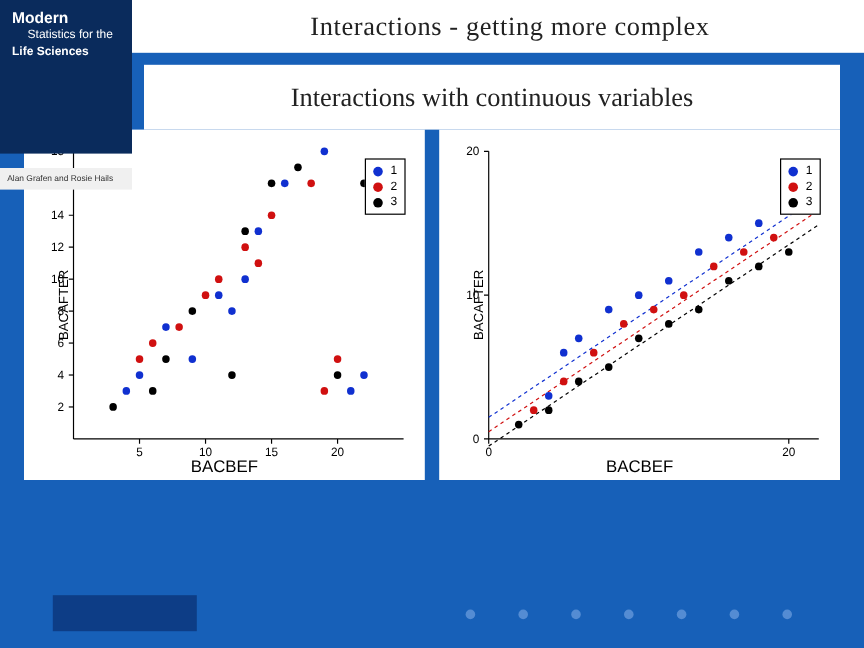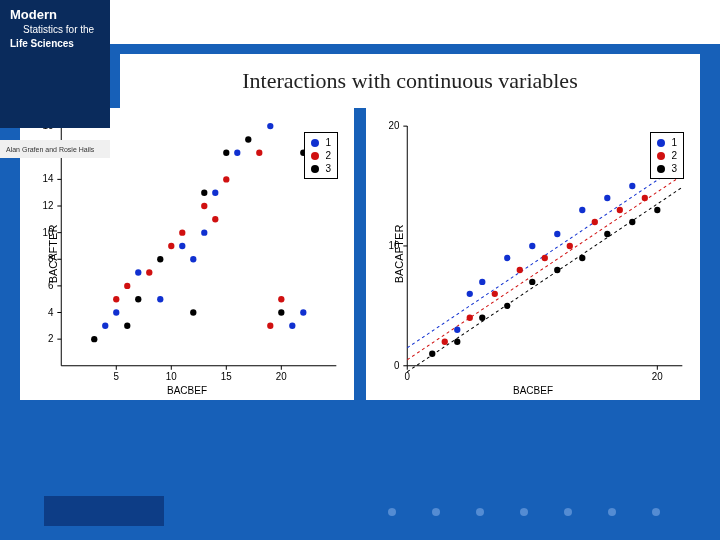--- a/index.html
+++ b/index.html
@@ -17,21 +17,21 @@
   .book-title-l1 { font-size: 13px; font-weight: bold; line-height: 1.1; }
   .book-title-l2 { font-size: 10px; margin-top: 2px; margin-left: 13px; }
   .book-title-l3 { font-size: 10px; font-weight: bold; margin-top: 3px; }
   .book-authors-bar { position: absolute; top: 140px; left: 0; width: 110px; height: 18px; background: #f0f0f0; color: #333; font-size: 7px; display: flex; align-items: center; padding-left: 6px; font-family: Arial, sans-serif; z-index: 5; }
 
   .charts-row { display: flex; gap: 12px; padding: 8px 20px 0 20px; height: 300px; position: relative; z-index: 2; }
   .chart-panel { flex: 1; background: #fff; position: relative; }
   .chart-svg { width: 100%; height: 100%; display: block; }
 
   .axis-label-y { position: absolute; left: 4px; top: 50%; transform: translateY(-50%) rotate(-90deg); transform-origin: center; font-size: 11px; font-family: Arial, sans-serif; color: #000; }
-  .axis-label-x { position: absolute; bottom: 4px; left: 50%; transform: translateX(-50%); font-size: 10px; font-family: Arial, sans-serif; color: #000; }
+  .axis-label-x { position: absolute; bottom: 4px; left: 50%; transform: translateX(-50%); font-size: 14px; font-family: Arial, sans-serif; color: #000; }
 
   .legend { position: absolute; top: 24px; right: 16px; border: 1px solid #000; background: #fff; padding: 3px 6px; font-size: 10px; font-family: Arial, sans-serif; }
   .legend-row { display: flex; align-items: center; gap: 6px; line-height: 1.3; }
   .legend-dot { width: 8px; height: 8px; border-radius: 50%; display: inline-block; }
 
   .footer { margin-top: auto; height: 60px; position: relative; }
   .footer-block { position: absolute; left: 44px; bottom: 14px; width: 120px; height: 30px; background: #0d3d86; }
   .footer-dots { position: absolute; right: 60px; bottom: 24px; display: flex; gap: 36px; }
   .footer-dot { width: 8px; height: 8px; background: #548cd3; border-radius: 50%; }
 </style>
@@ -40,20 +40,21 @@
 
 <div class="book-cover">
   <div class="book-title-l1">Modern</div>
   <div class="book-title-l2">Statistics for the</div>
   <div class="book-title-l3">Life Sciences</div>
 </div>
 <div class="book-authors-bar">Alan Grafen and Rosie Hails</div>
 
 <div class="header">
   <div class="header-spacer"></div>
+  <div class="header-title">Interactions - getting more complex</div>
 </div>
 
 <div class="subheader-band">
   <div class="subheader">Interactions with continuous variables</div>
 </div>
 
 <div class="charts-row">
   <div class="chart-panel">
     <svg class="chart-svg" id="chart-0" viewBox="0 0 340 290" preserveAspectRatio="none">
         <line x1="42" y1="256" x2="322" y2="256" stroke="#000" stroke-width="1"></line>

